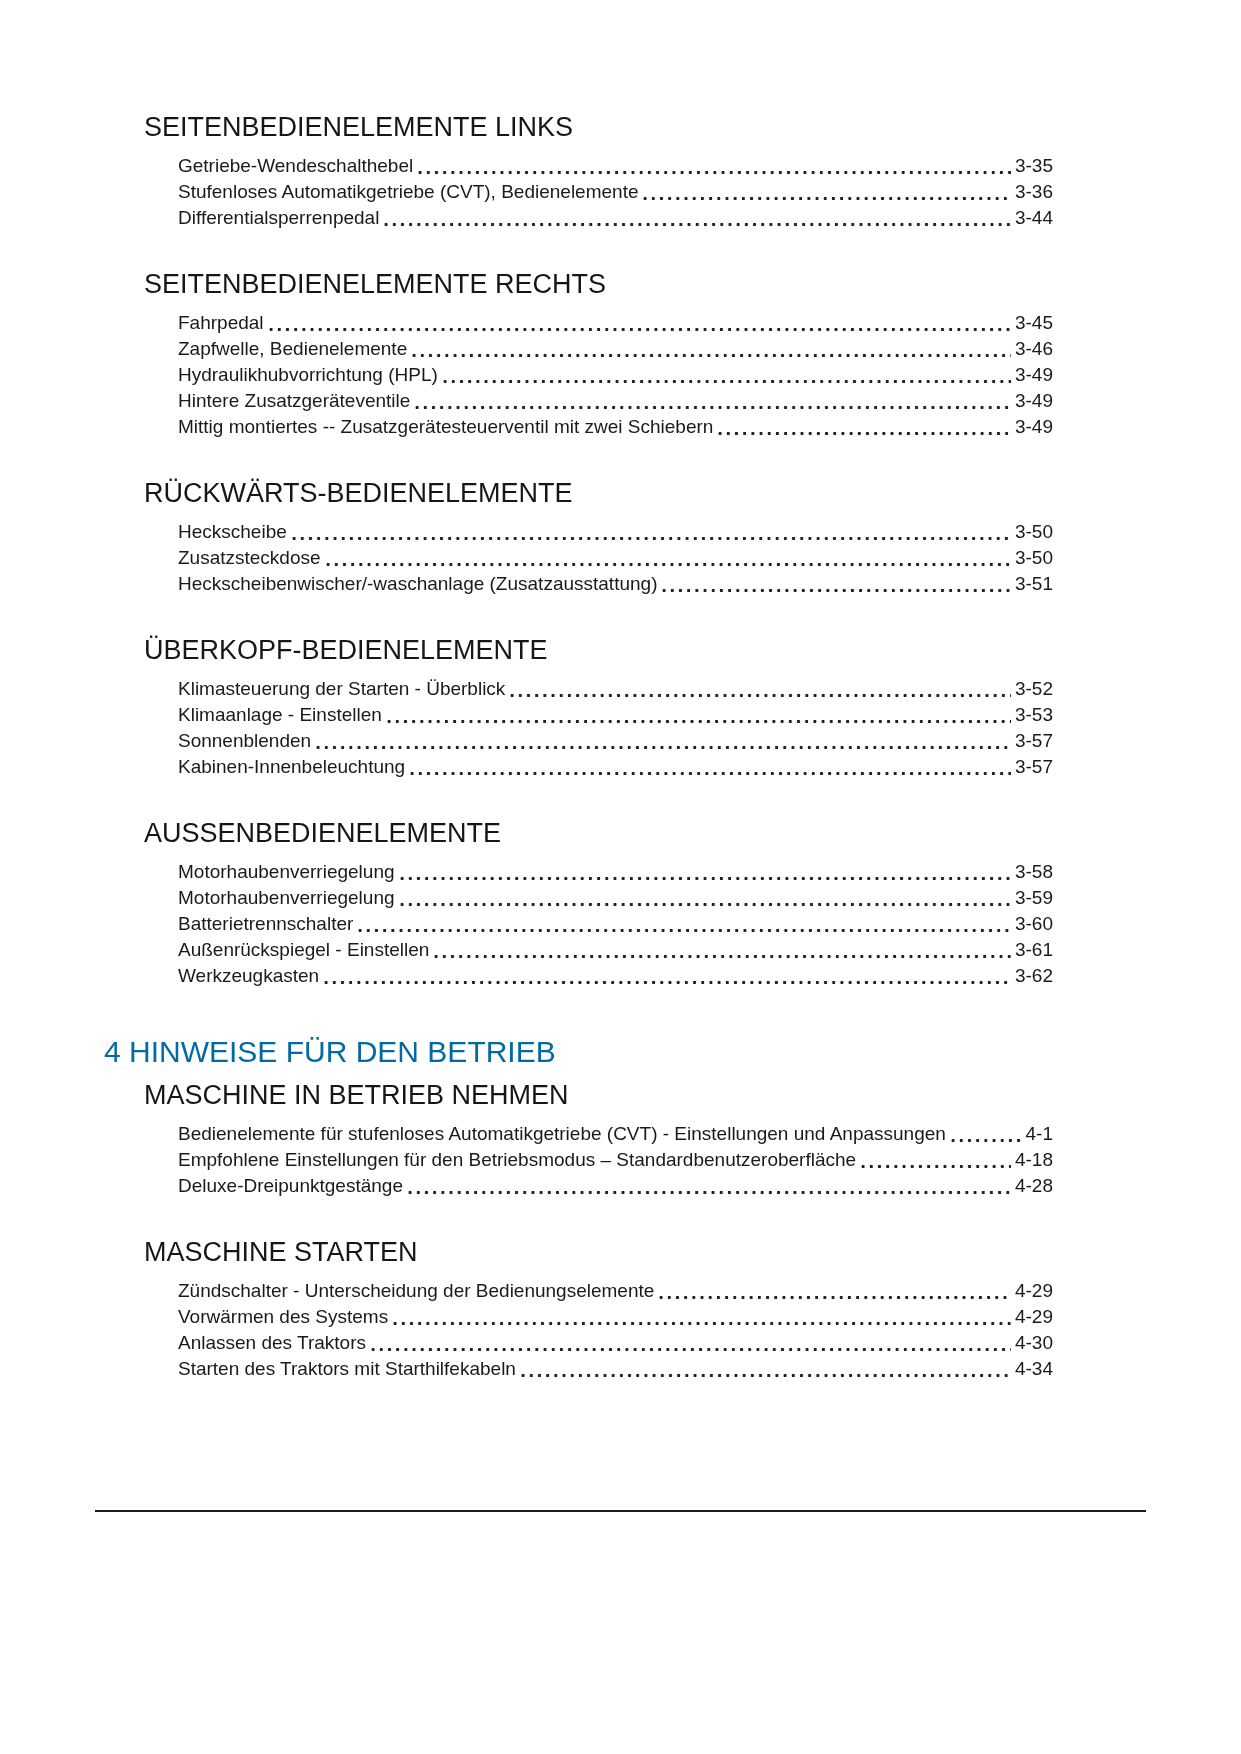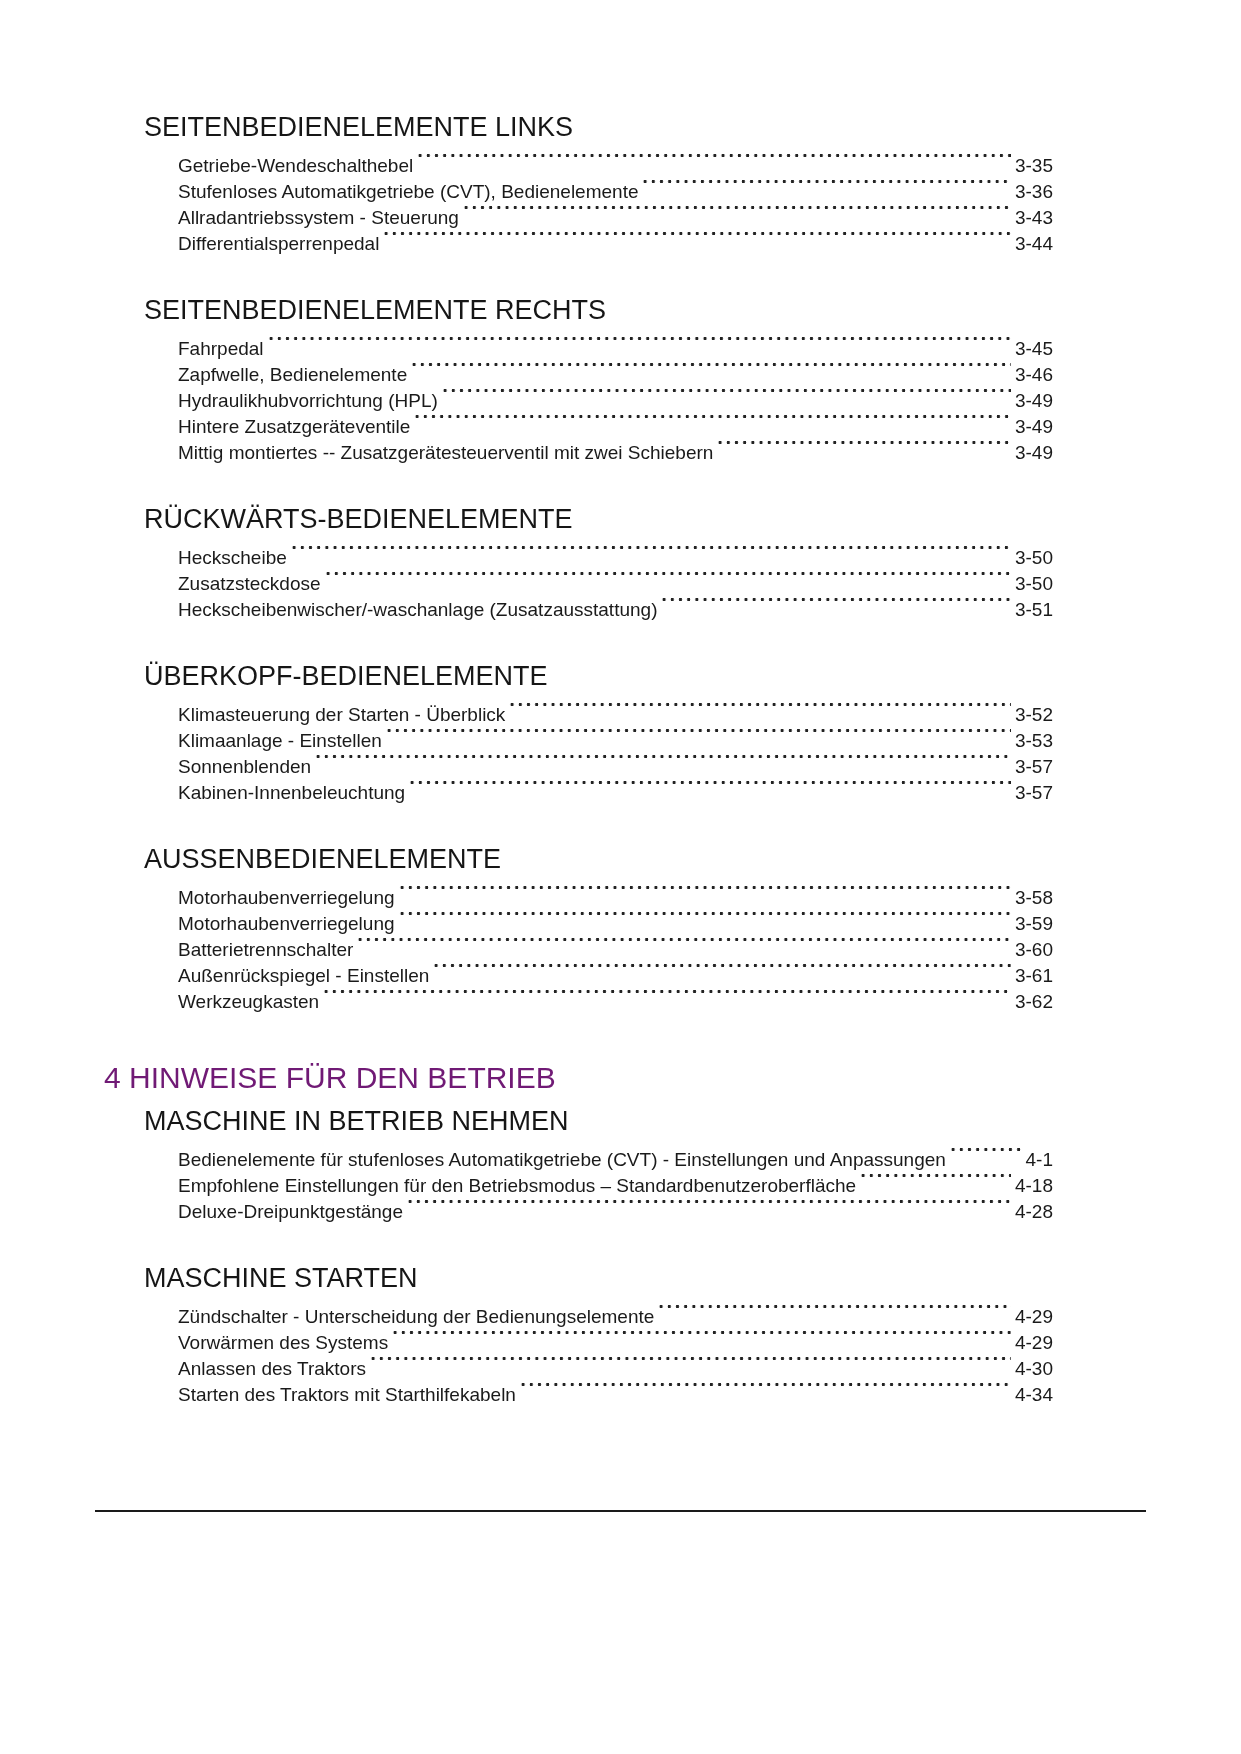--- a/index.html
+++ b/index.html
@@ -20,21 +20,21 @@
     width: 1241px;
     height: 1754px;
     padding: 112px 196px 0 96px;
   }
 
   
   .chapter-heading {
     font-size: 30px;
     font-weight: 400;
     line-height: 1.15;
-    color: #701a75;
+    color: #0369a1;
     margin-top: 46px;
     margin-bottom: 0;
     margin-left: 0;
   }
 
   
   .toc-section { margin-top: 38px; margin-left: 40px; }
   #toc-root > .toc-section:first-child { margin-top: 0; }
   .chapter-heading + .toc-section { margin-top: 10px; }
 
@@ -46,21 +46,21 @@
     margin-bottom: 10px;
   }
 
   
   .entries {
     list-style: none;
     margin-left: 34px;
   }
   .entry {
     display: flex;
-    align-items: flex-start;
+    align-items: flex-end;
     font-size: 19px;
     line-height: 26px;
   }
   .entry .title {
     flex: 0 1 auto;
     max-width: 100%;
     white-space: normal;
   }
   .entry .leader {
     flex: 1 1 10px;
@@ -99,25 +99,20 @@
     <span class="leader"></span>
     <span class="page-num">3-35</span>
   </li>
 
   <li class="entry">
     <span class="title">Stufenloses Automatikgetriebe (CVT), Bedienelemente</span>
     <span class="leader"></span>
     <span class="page-num">3-36</span>
   </li>
 
-  <li class="entry">
-    <span class="title">Allradantriebssystem - Steuerung</span>
-    <span class="leader"></span>
-    <span class="page-num">3-43</span>
-  </li>
 
   <li class="entry">
     <span class="title">Differentialsperrenpedal</span>
     <span class="leader"></span>
     <span class="page-num">3-44</span>
   </li>
 </ul>
   </section>
 
   <section class="toc-section">

